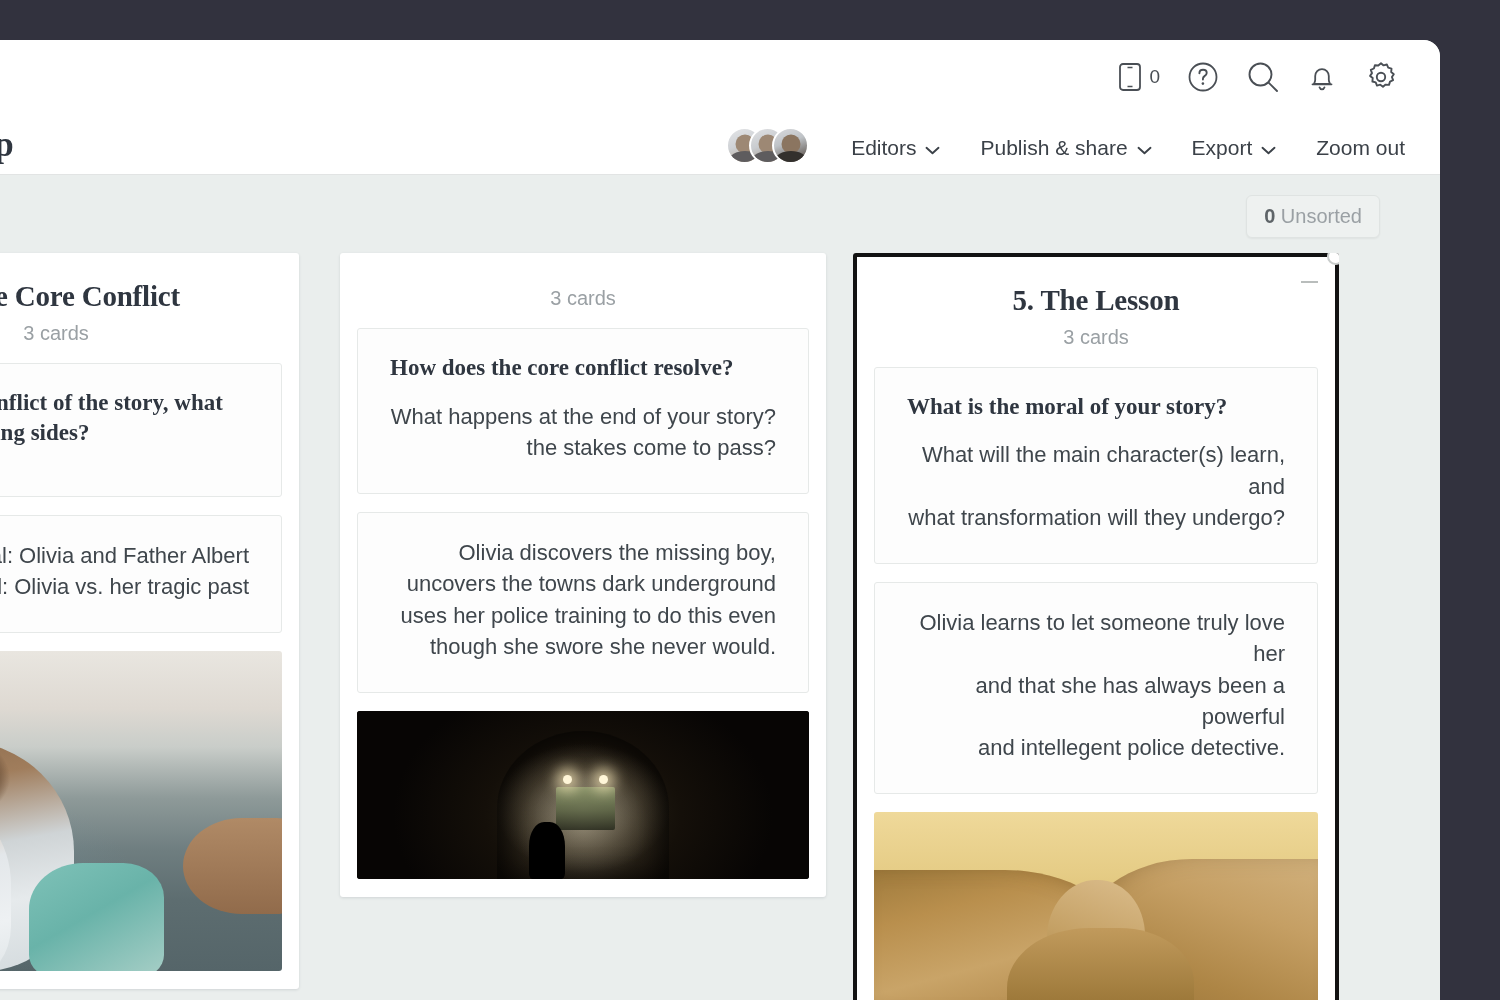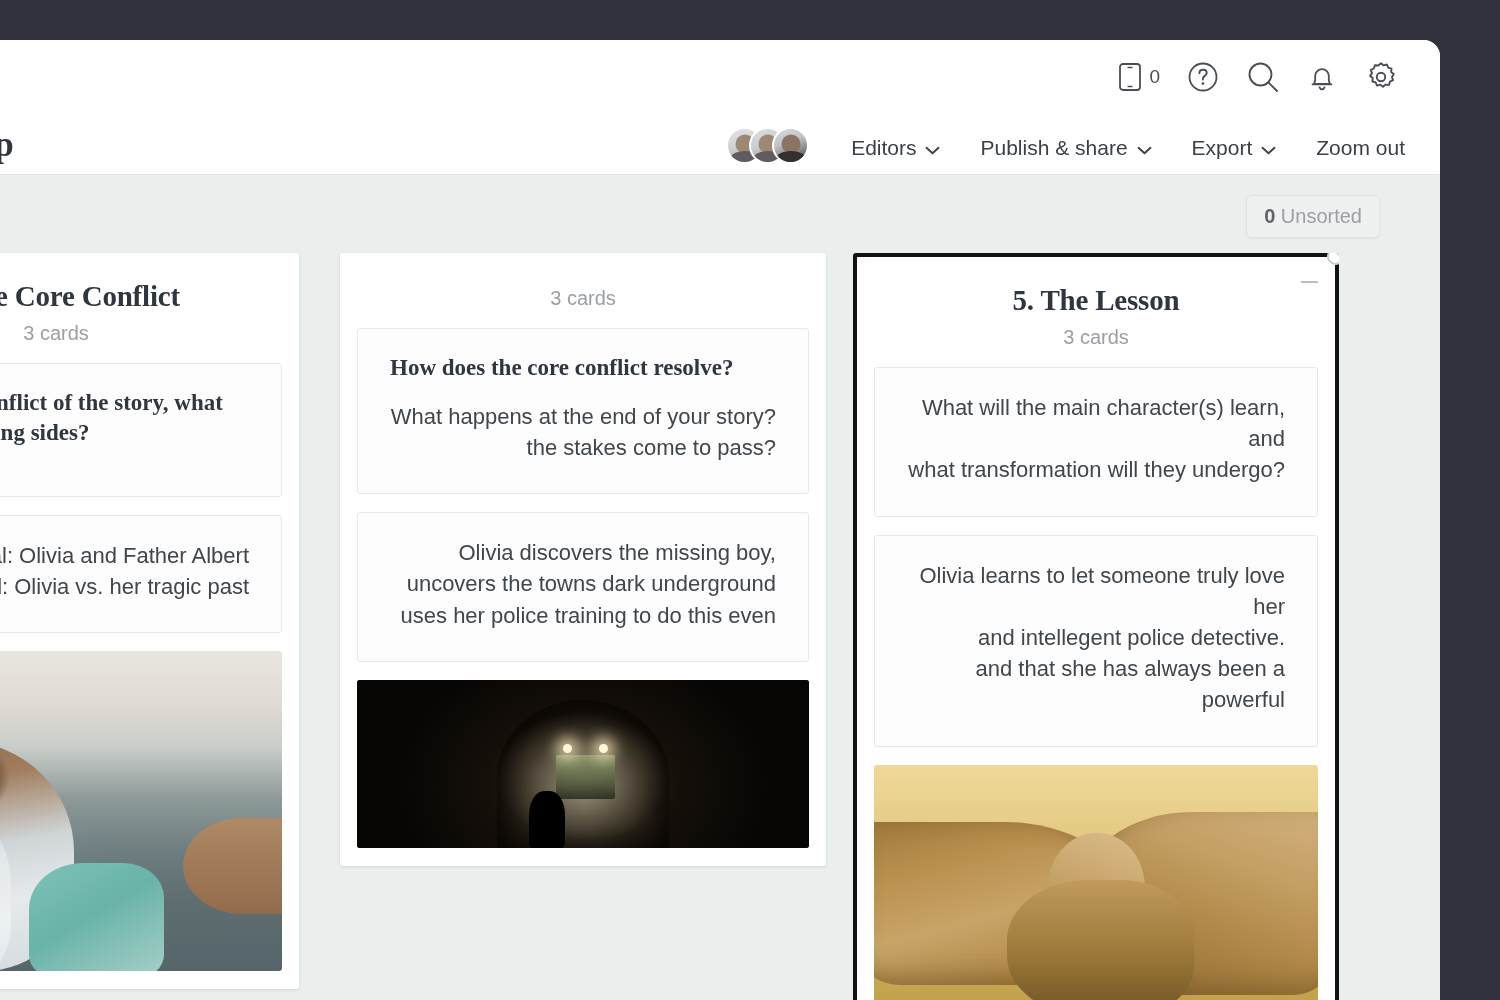--- a/index.html
+++ b/index.html
@@ -450,20 +450,21 @@
             <span class="line">What happens at the end of your story?</span>
             <span class="line">the stakes come to pass?</span>
           </div>
         </div>
 
         <div class="card">
           <div class="card-body">
             <span class="line">Olivia discovers the missing boy,</span>
             <span class="line">uncovers the towns dark underground</span>
             <span class="line">uses her police training to do this even</span>
+            <span class="line">though she swore she never would.</span>
           </div>
         </div>
 
         <div class="card img-card">
           <div class="photo photo-tunnel">
             <div class="tunnel-arch"></div>
             <div class="tunnel-truck"></div>
             <div class="tunnel-lamp tl1"></div>
             <div class="tunnel-lamp tl2"></div>
             <div class="tunnel-figure"></div>
@@ -475,31 +476,32 @@
         <div class="column-inner-selected">
           <div class="resize-handle"></div>
           <div class="collapse-dash"></div>
 
           <div class="col-header">
             <div class="col-title">5. The Lesson</div>
             <div class="col-count">3 cards</div>
           </div>
 
           <div class="card">
+            <div class="card-title">What is the moral of your story?</div>
             <div class="card-body">
               <span class="line">What will the main character(s) learn, and</span>
               <span class="line">what transformation will they undergo?</span>
             </div>
           </div>
 
           <div class="card">
             <div class="card-body">
               <span class="line">Olivia learns to let someone truly love her</span>
+              <span class="line">and that she has always been a powerful</span>
               <span class="line">and intellegent police detective.</span>
-              <span class="line">and that she has always been a powerful</span>
             </div>
           </div>
 
           <div class="card img-card">
             <div class="photo photo-hands">
               <div class="hands-left"></div>
               <div class="hands-right"></div>
               <div class="hands-thumb"></div>
               <div class="hands-grip"></div>
             </div>

